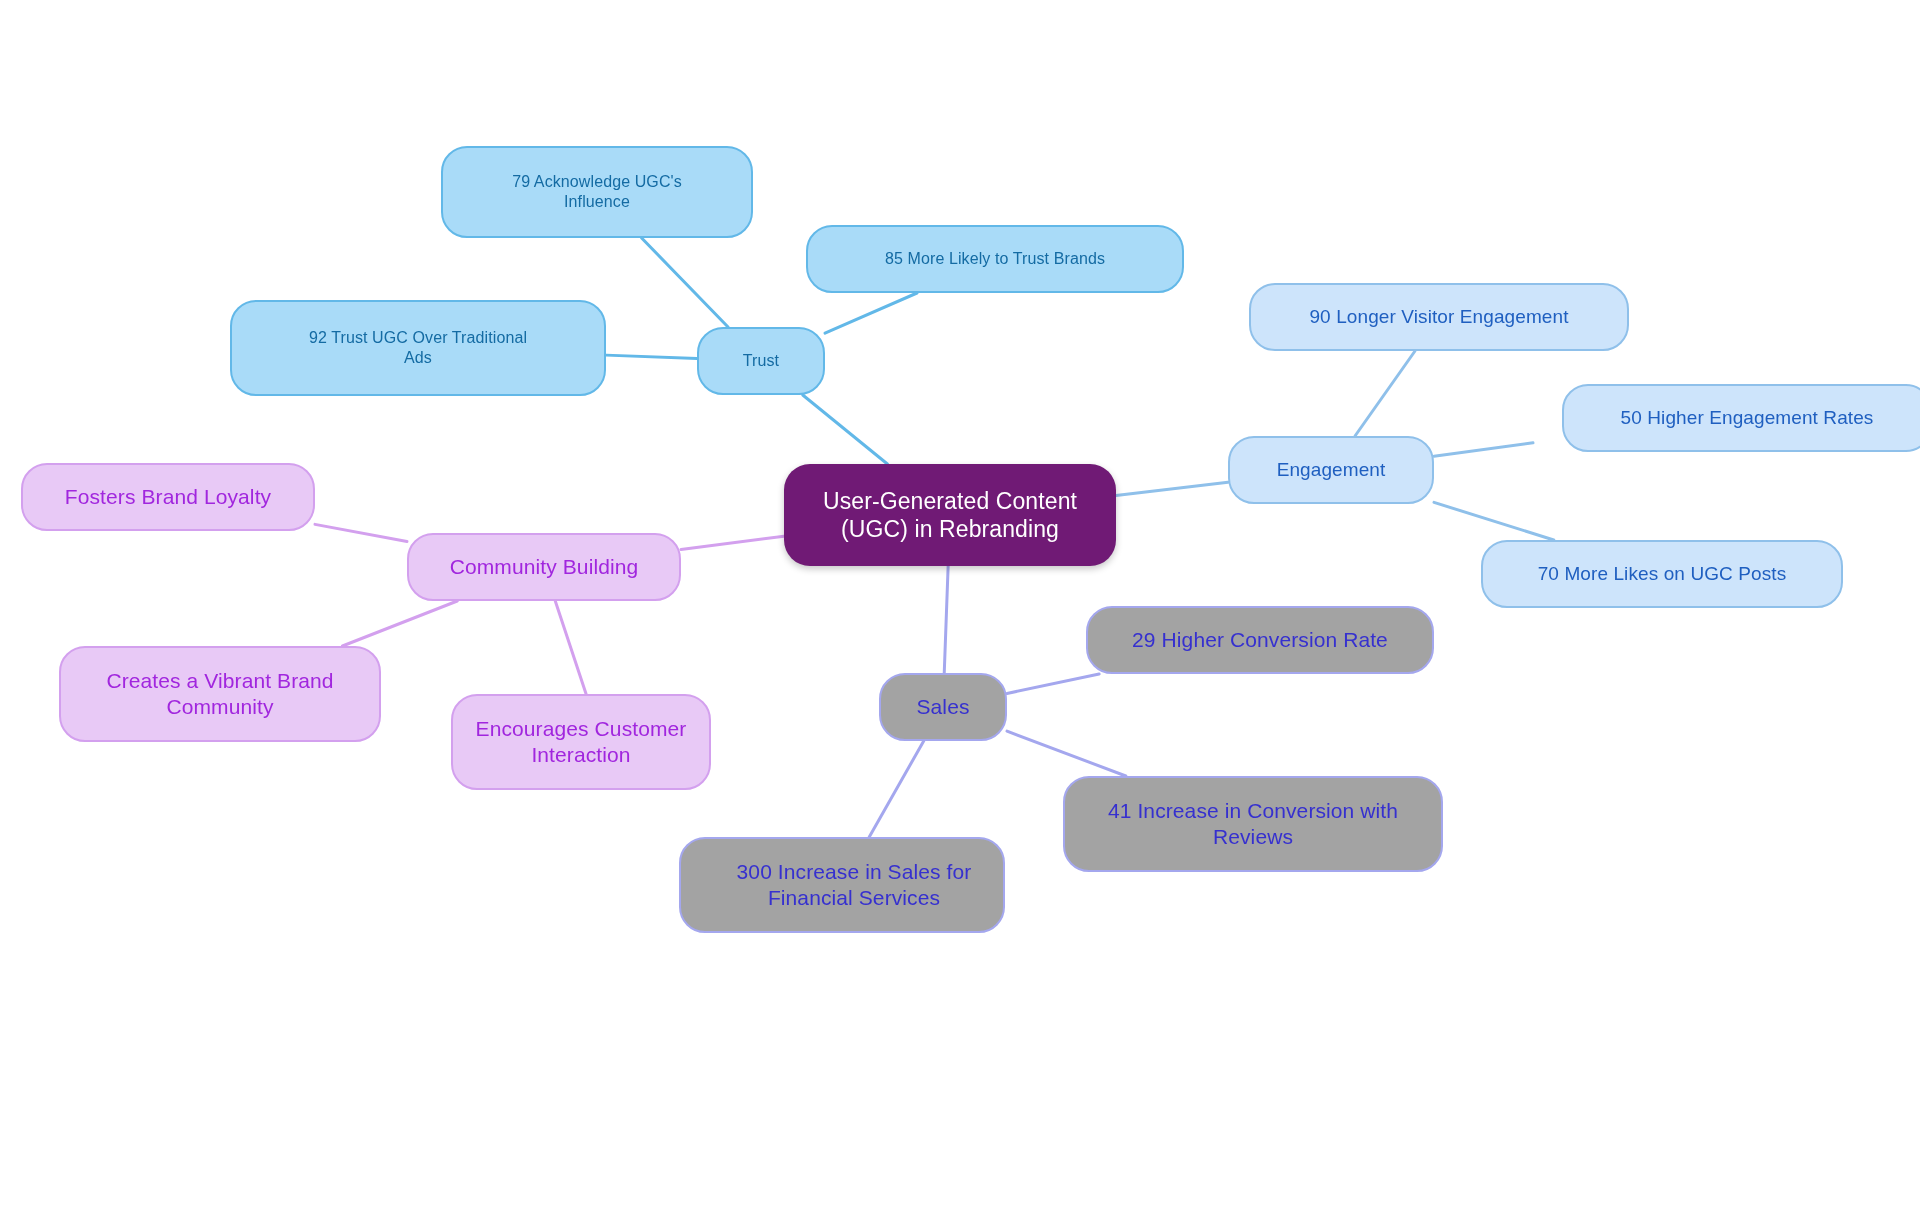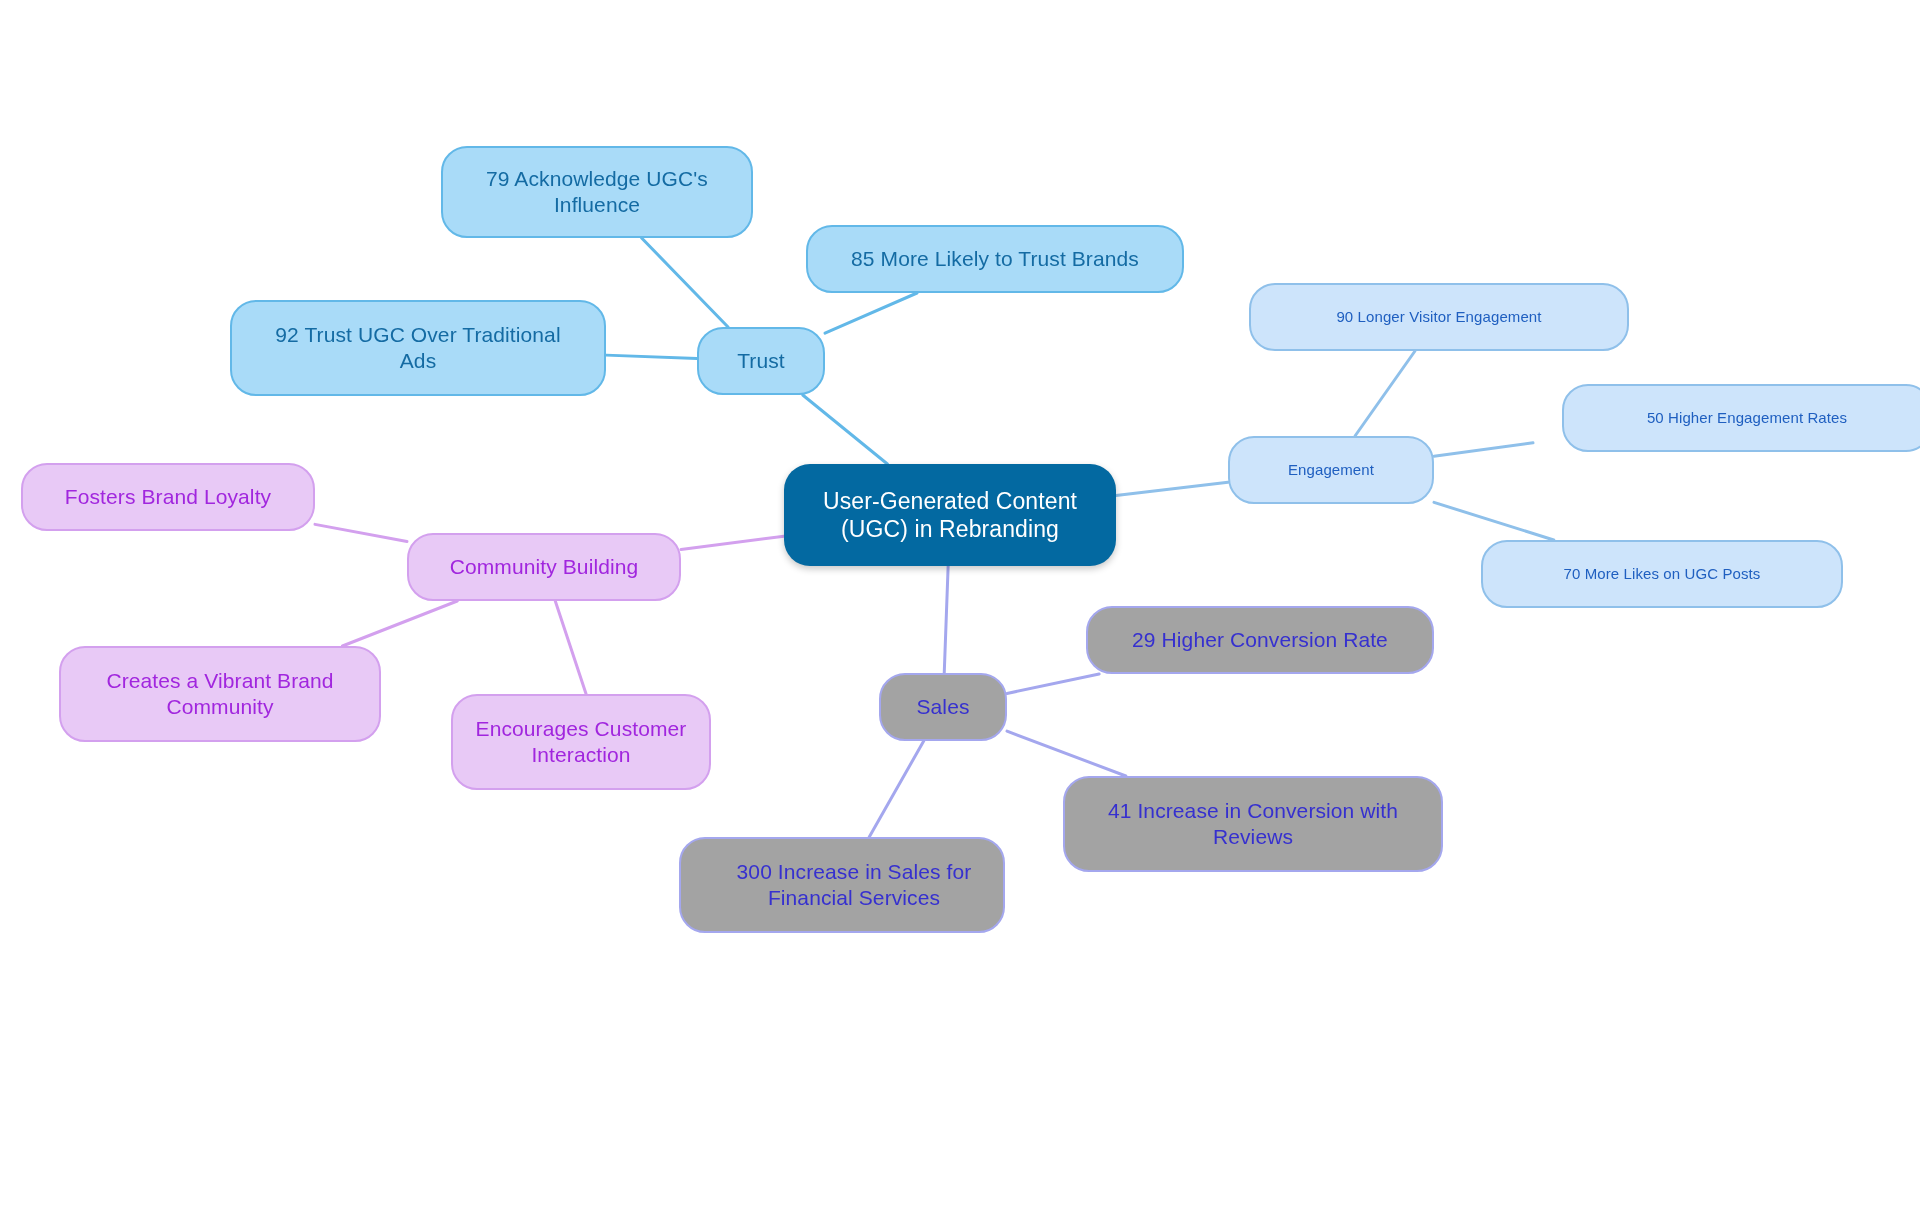--- a/index.html
+++ b/index.html
@@ -36,39 +36,39 @@
     display: flex;
     align-items: center;
     justify-content: center;
     text-align: center;
     line-height: 1.22;
     letter-spacing: 0.1px;
     padding: 4px 14px;
     white-space: pre-line;
   }
   .node-root {
-    background: #0369a1;
+    background: #701a75;
     color: #ffffff;
     border-radius: 26px;
     font-size: 23px;
     box-shadow: 0 3px 7px rgba(0,0,0,0.22);
   }
   .node-trust {
     background: #a9dbf8;
     border: 2px solid #62b8e8;
     color: #146ba3;
     border-radius: 26px;
-    font-size: 21px;
+    font-size: 16px;
   }
   .node-engagement {
     background: #cde4fb;
     border: 2px solid #8fc0ea;
     color: #1f5fc0;
     border-radius: 26px;
-    font-size: 15px;
+    font-size: 19px;
   }
   .node-sales {
     background: #a3a3a3;
     border: 2px solid #a4a7ee;
     color: #3630cf;
     border-radius: 26px;
     font-size: 21px;
   }
   .node-community {
     background: #e8c9f6;

